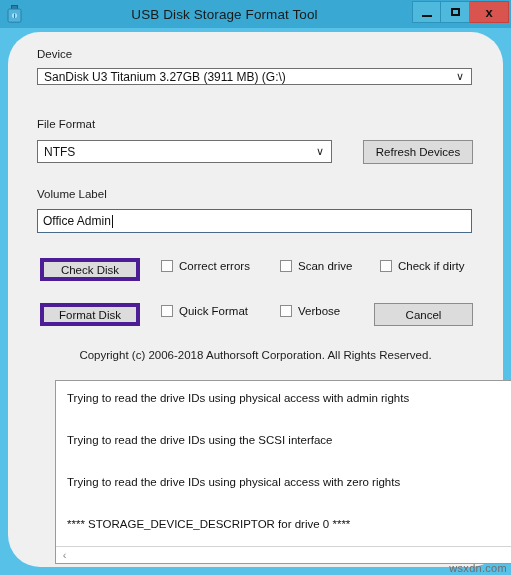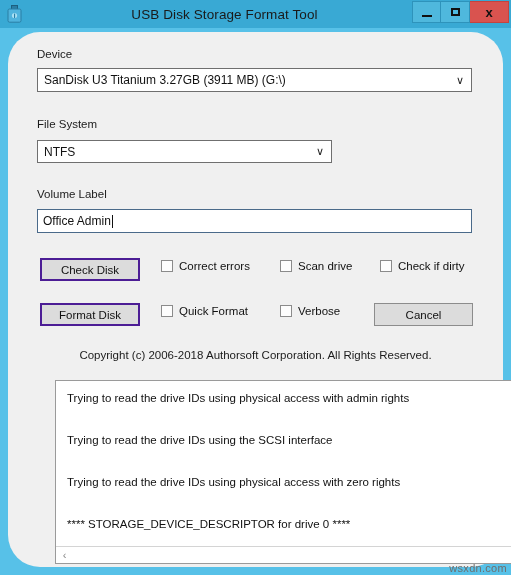--- a/index.html
+++ b/index.html
@@ -151,21 +151,21 @@
     background: #dcdcdc;
     border: 1px solid #8c8c8c;
     color: #111;
     font-size: 11.5px;
     display: flex;
     align-items: center;
     justify-content: center;
     cursor: default;
   }
   .btn.focused {
-    border: 2px solid #4c1d95;
+    border: 4px solid #4c1d95;
     box-shadow: inset 0 0 0 1px #dcdcdc;
   }
   .checkrow {
     position: absolute;
     display: flex;
     align-items: center;
     font-size: 11.5px;
     color: #111;
     white-space: nowrap;
   }
@@ -322,30 +322,31 @@
       <div class="cap-btn cap-max">
         <span class="glyph"></span>
       </div>
       <div class="cap-btn cap-close">x</div>
     </div>
   </div>
 
   <div class="client">
 
     <div class="field-label" style="left:29px; top:16px;">Device</div>
-    <div class="combo" style="left:29px; top:36px; width:435px; height:24px;">
+    <div class="combo" style="left:29px; top:36px; width:435px; height:17px;">
       <span class="val">SanDisk U3 Titanium 3.27GB (3911 MB)  (G:\)</span>
       <span class="chev">∨</span>
     </div>
 
-    <div class="field-label" style="left:29px; top:86px;">File System</div>
+    <div class="field-label" style="left:29px; top:86px;">File Format</div>
     <div class="combo" style="left:29px; top:108px; width:295px; height:23px;">
       <span class="val">NTFS</span>
       <span class="chev">∨</span>
     </div>
+    <div class="btn" style="left:355px; top:108px; width:110px; height:24px;">Refresh Devices</div>
 
     <div class="field-label" style="left:29px; top:156px;">Volume Label</div>
     <div class="textbox" style="left:29px; top:177px; width:435px; height:24px;">
       <span>Office Admin</span>
         <span class="caret"></span>
     </div>
 
     <div class="btn focused" style="left:32px; top:226px; width:100px; height:23px;">Check Disk</div>
     <div class="checkrow" style="left:153px; top:228px;">
       <span class="cbox"></span>

